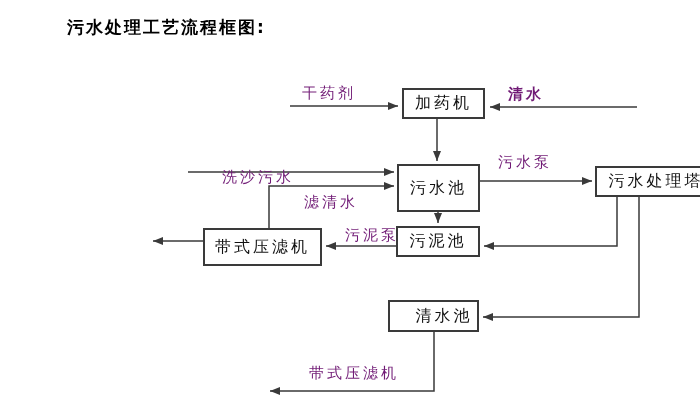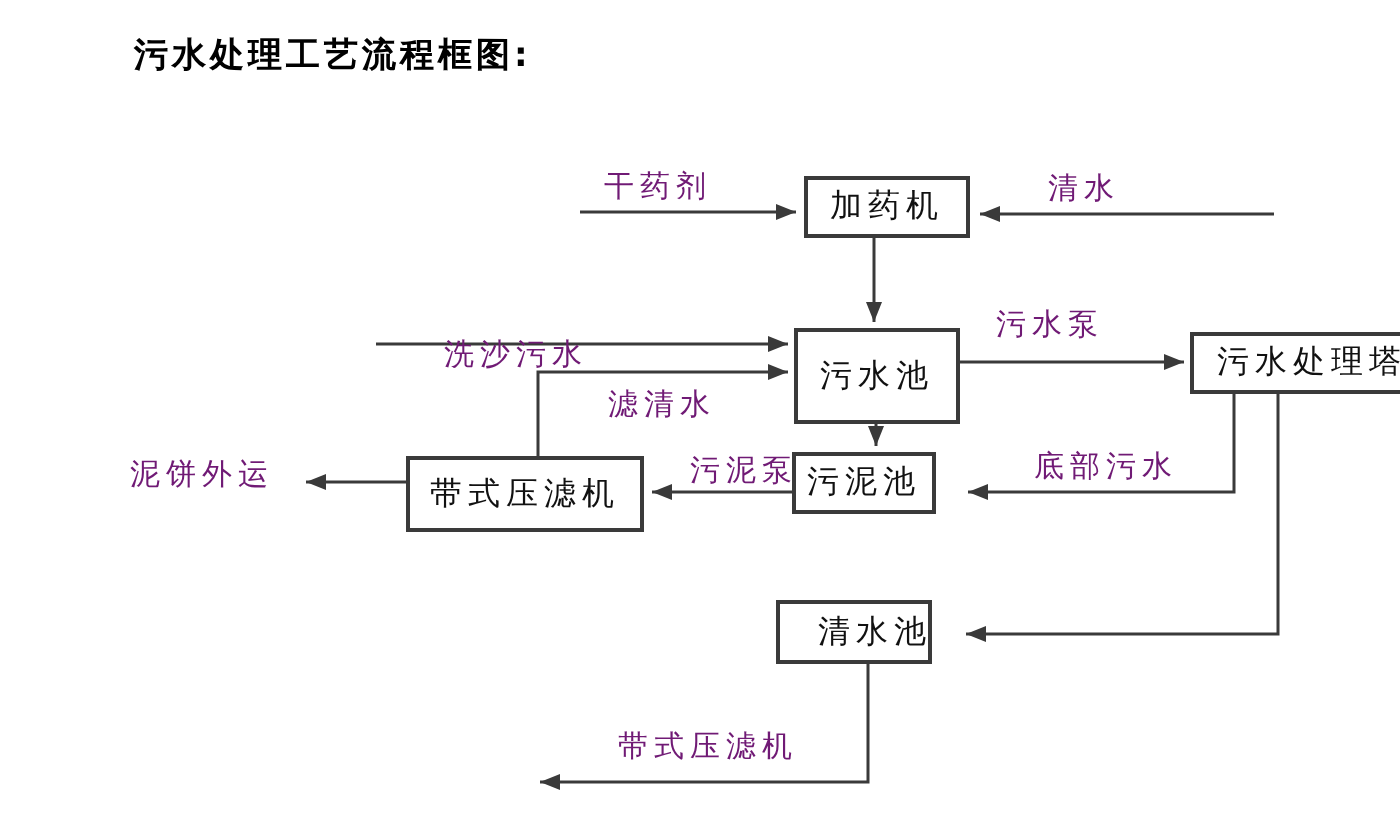--- a/index.html
+++ b/index.html
@@ -75,26 +75,24 @@
     <path d="M349,246 H279" marker-end="url(#arr)"></path>
     <path d="M156,241 H106" marker-end="url(#arr)"></path>
     <path d="M592,197 V317 H436" marker-end="url(#arr)"></path>
     <path d="M387,332 V391 H223" marker-end="url(#arr)"></path>
   </svg>
 
   <div class="node" style="left:355px; top:88px;  width:83px;  height:31px;">加药机</div>
   <div class="node" style="left:350px; top:164px; width:83px;  height:48px;">污水池</div>
   <div class="node" style="left:548px; top:166px; width:122px; height:31px;">污水处理塔</div>
   <div class="node" style="left:156px; top:228px; width:119px; height:38px;">带式压滤机</div>
-  <div class="node" style="left:349px; top:226px; width:72px;  height:31px;">污泥池</div>
-  <div class="node" style="left:341px; top:300px; width:78px;  height:32px;padding-left:21px;">清水池</div>
+  <div class="node" style="left:349px; top:226px; width:84px;  height:31px;">污泥池</div>
+  <div class="node" style="left:341px; top:300px; width:91px;  height:32px;padding-left:21px;">清水池</div>
 
   <div class="lbl" style="left:255px; top:84px;">干药剂</div>
-  <div class="lbl" style="left:477px; top:85px;">清水</div>
+  <div class="lbl" style="left:461px; top:85px;font-weight:bold;">清水</div>
   <div class="lbl" style="left:175px; top:168px;">洗沙污水</div>
   <div class="lbl" style="left:257px; top:193px;text-align:center;">滤清水</div>
   <div class="lbl" style="left:451px; top:153px;">污水泵</div>
   <div class="lbl" style="left:298px; top:226px;">污泥泵</div>
-  <div class="lbl" style="left:470px; top:224px;">底部污水</div>
-  <div class="lbl" style="left:18px; top:228px;">泥饼外运</div>
   <div class="lbl" style="left:262px; top:364px;">带式压滤机</div>
 
 </div>
 
 </body></html>

